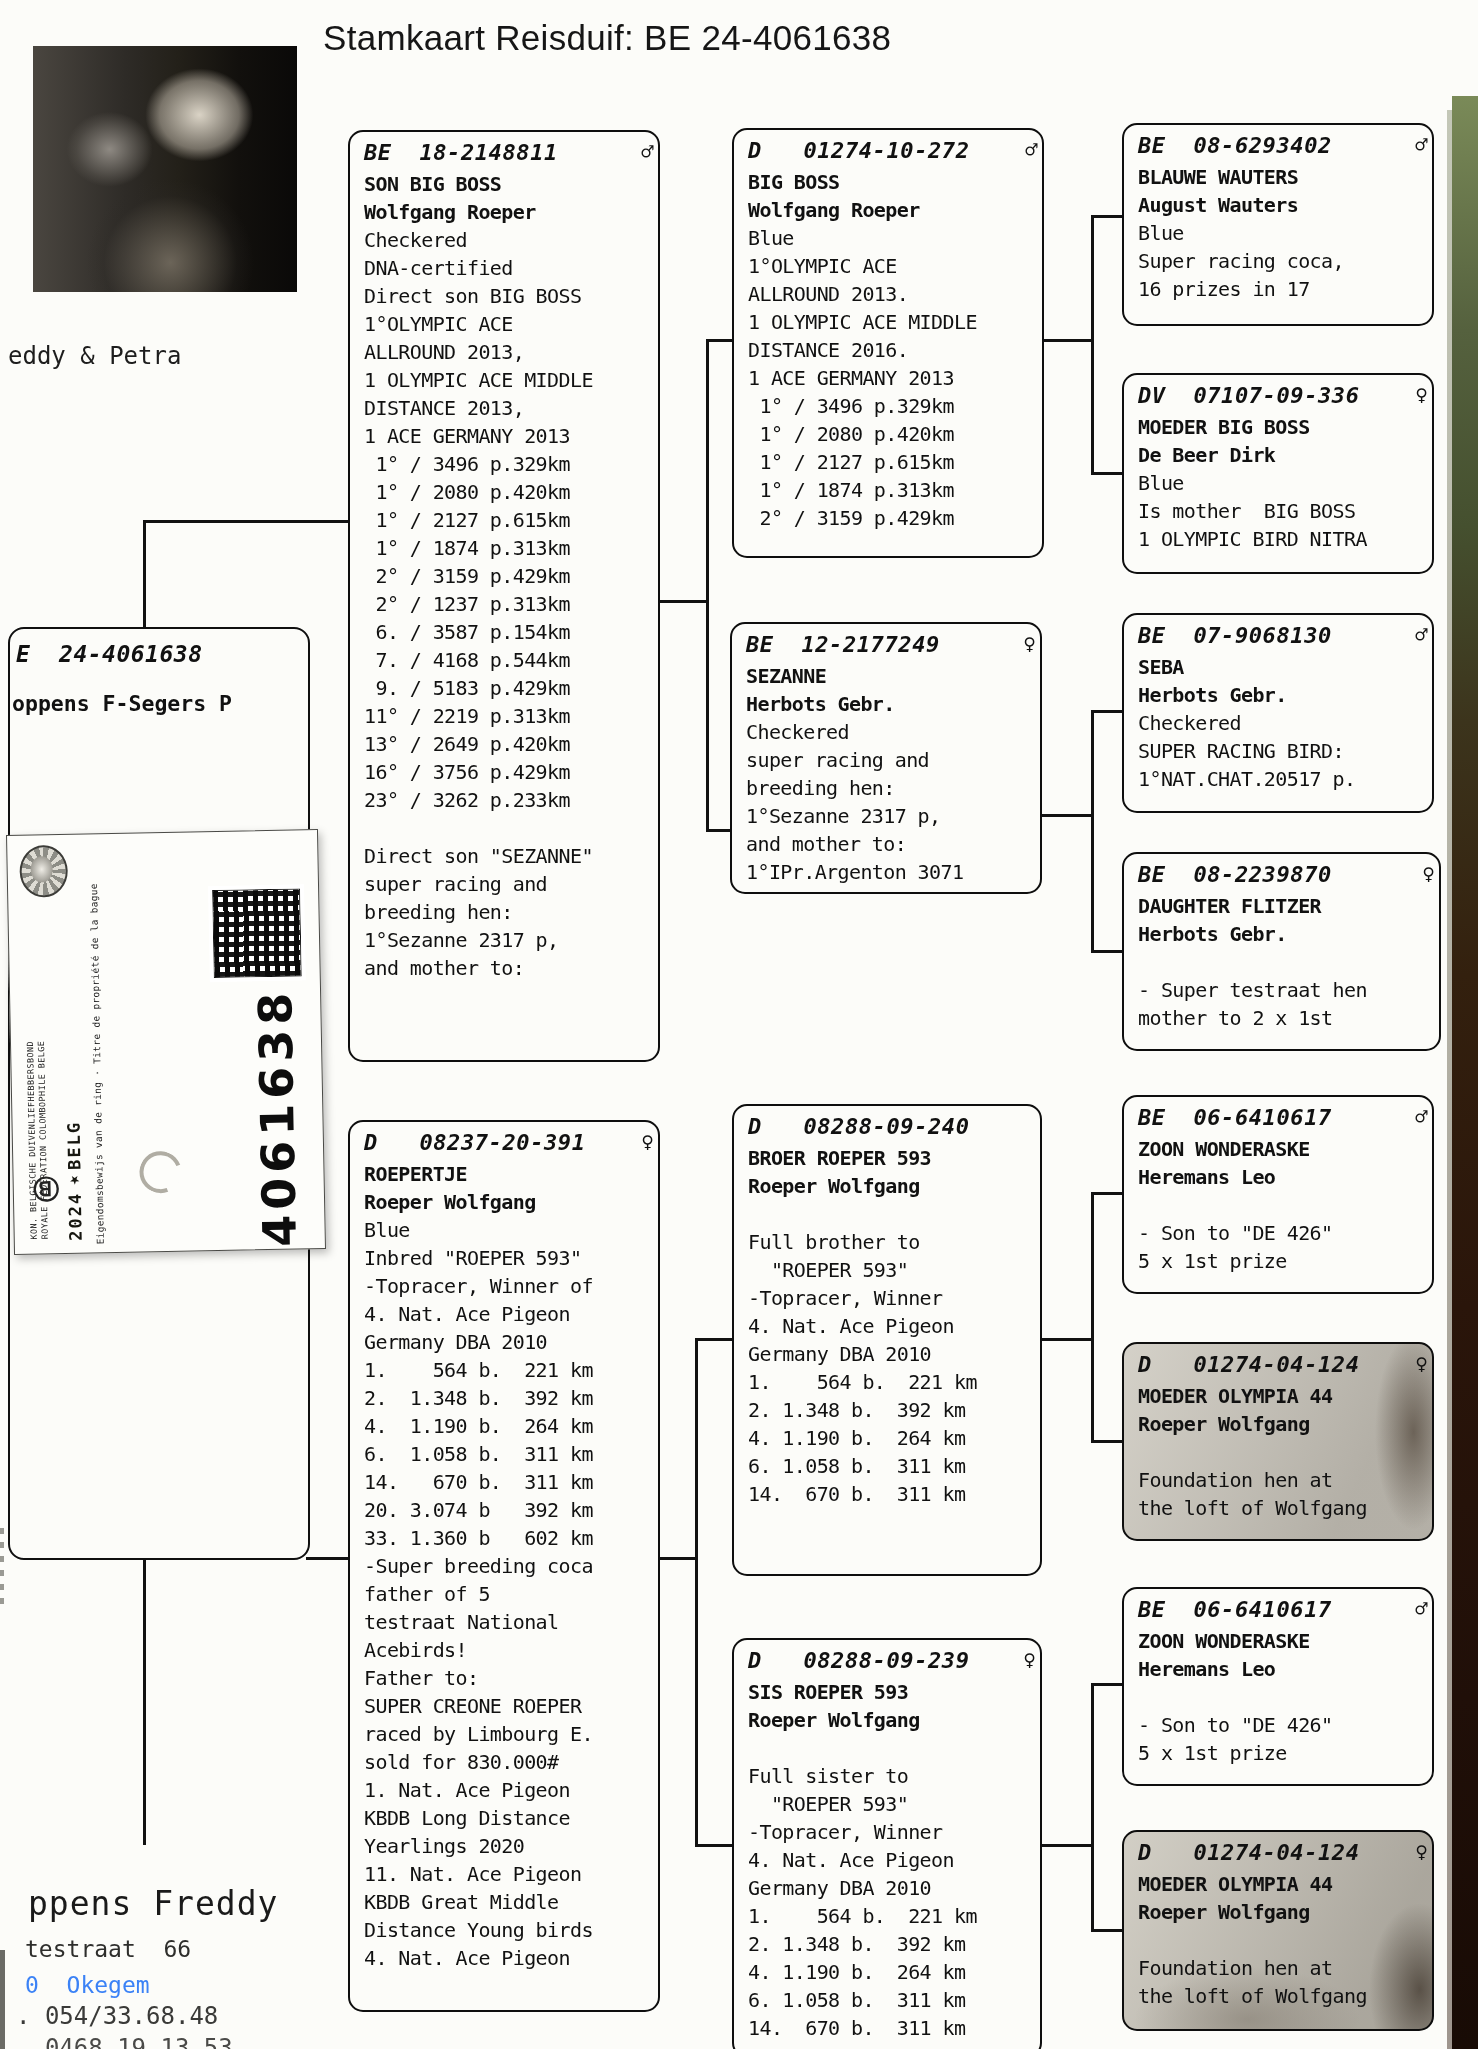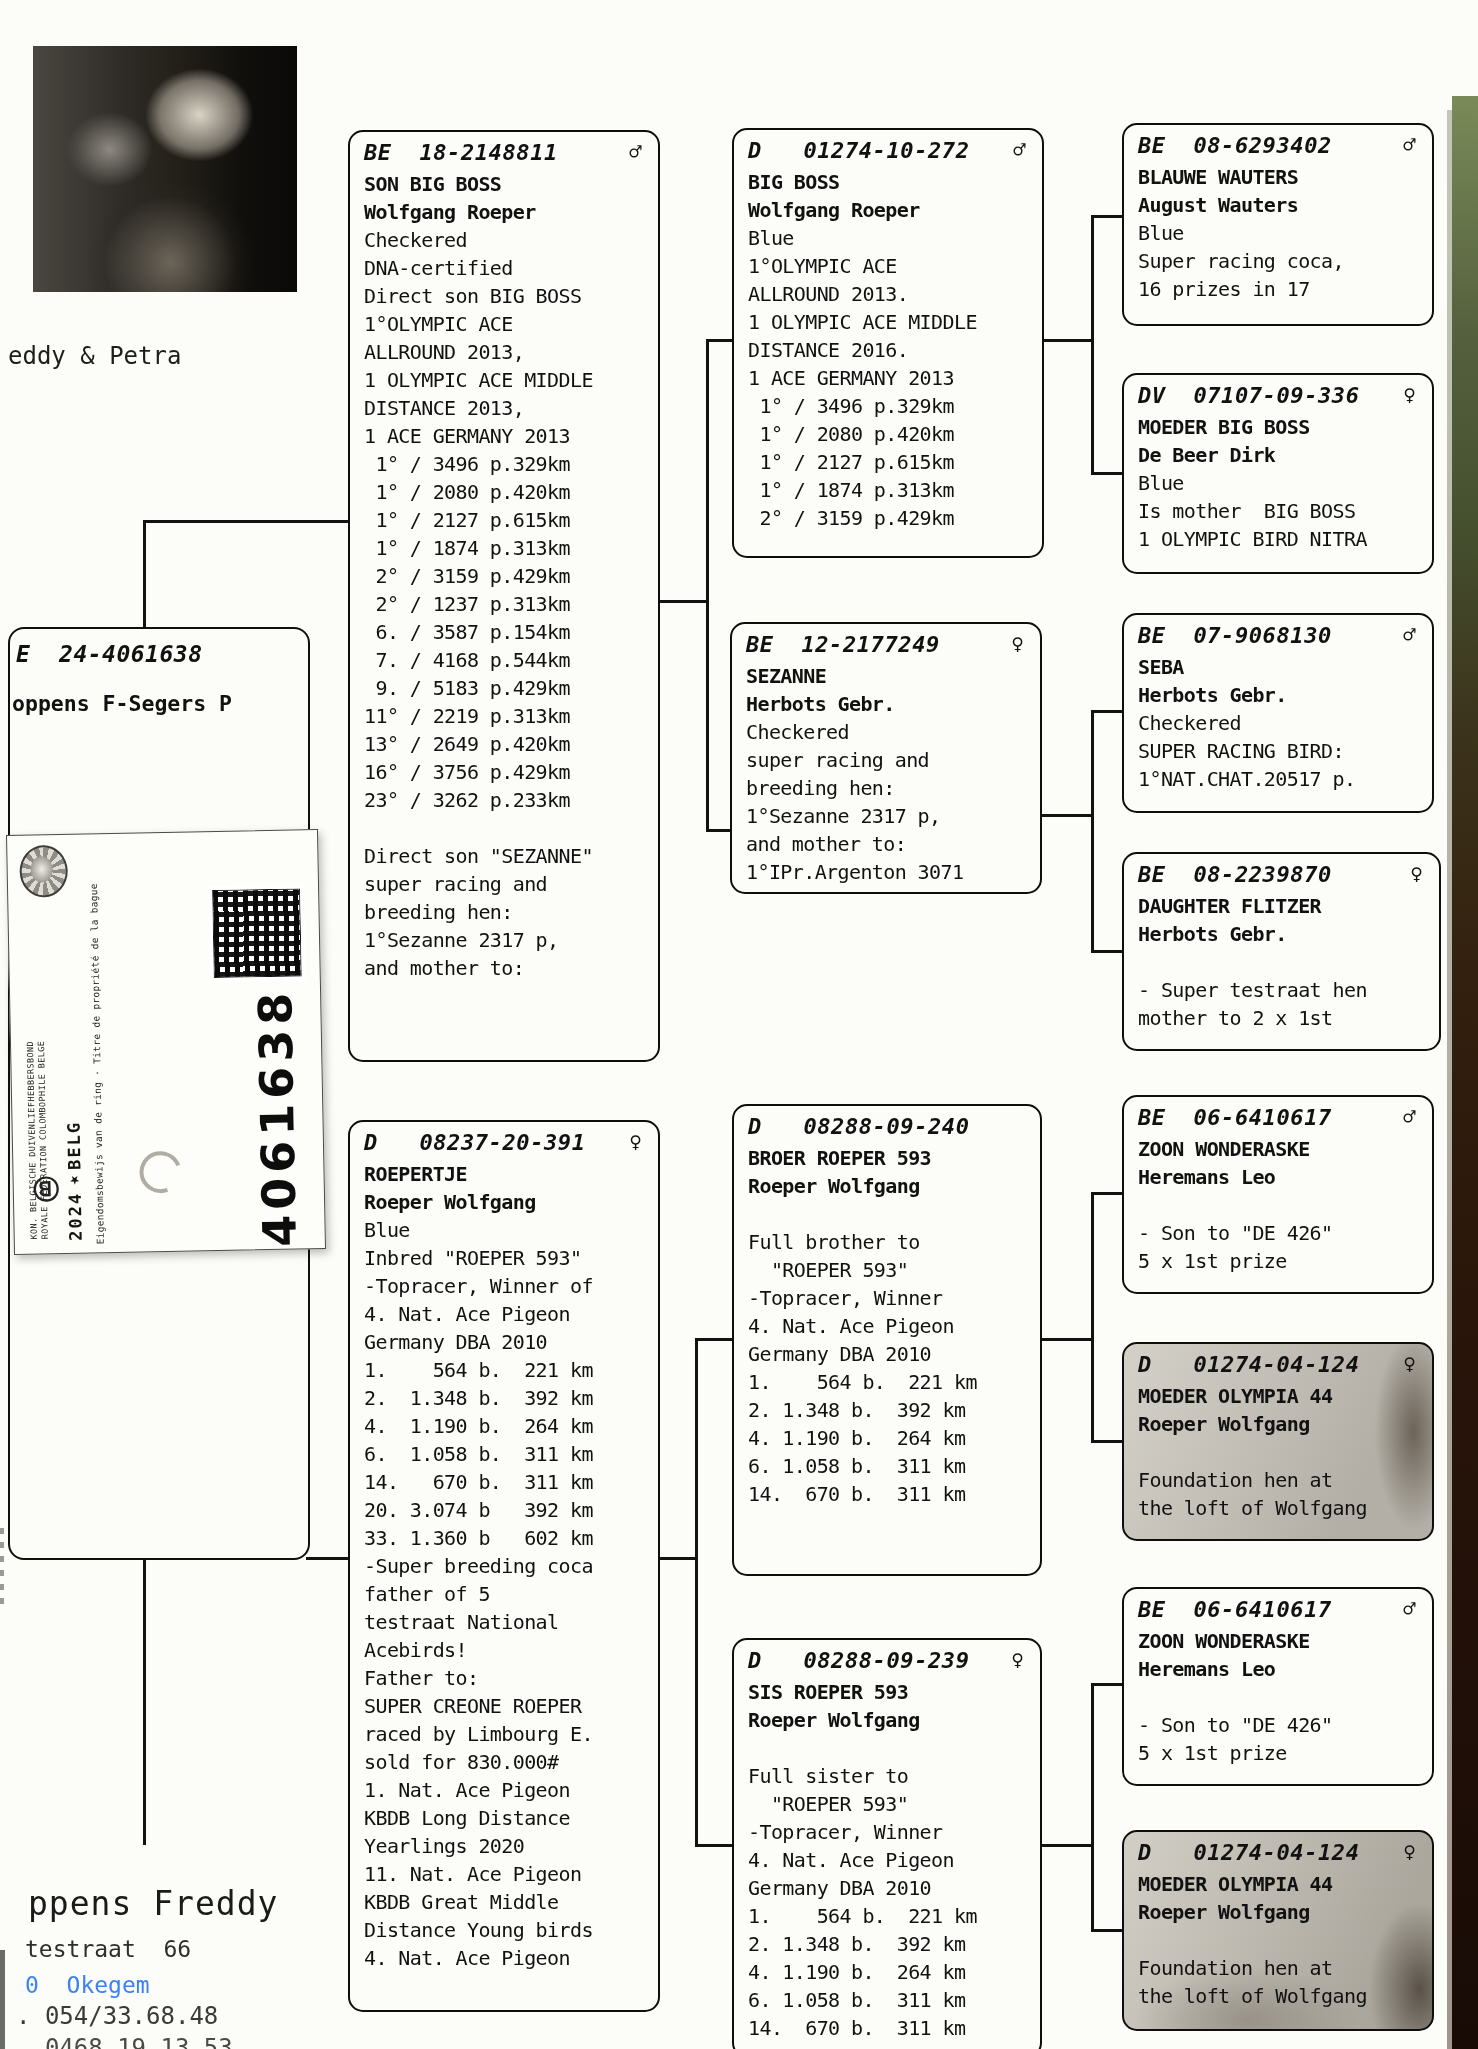--- a/index.html
+++ b/index.html
@@ -99,21 +99,21 @@
     position:absolute;left:14px;top:318px;font-size:26px;font-weight:700;color:#222;
     writing-mode:vertical-rl;transform:rotate(180deg);height:70px;
   }
   
   .pbox{
     position:absolute;border:2.5px solid #0e0e0e;border-radius:15px;
     box-sizing:border-box;padding:8px 0 0 14px;overflow:hidden;background:#fcfcf9;
   }
   .pbox .hdr{
     display:flex;justify-content:space-between;align-items:flex-start;
-    height:30px;padding-right:16px;
+    height:30px;padding-right:4px;
     font-style:italic;font-weight:700;font-size:22px;letter-spacing:.6px;white-space:pre;
   }
   .pbox .hdr .sex{font-style:normal;font-size:21px;letter-spacing:0;}
   .pbox .bl{font-size:20px;line-height:28px;min-height:28px;white-space:pre;letter-spacing:-.6px;}
   .pbox .bl.bold{font-weight:700;}
   #bx-sire{left:348px;top:130px;width:312px;height:932px;}
   #bx-dam {left:348px;top:1120px;width:312px;height:892px;}
   #bx-ss  {left:732px;top:128px;width:312px;height:430px;}
   #bx-sd  {left:730px;top:622px;width:312px;height:272px;}
   #bx-ds  {left:732px;top:1104px;width:310px;height:472px;}
@@ -175,20 +175,21 @@
   .owner-street{position:absolute;left:25px;top:1936px;font-size:23px;color:#2e2e2c;white-space:pre;}
   .owner-city{position:absolute;left:25px;top:1972px;font-size:23px;color:#3b82f6;white-space:pre;}
   .owner-phone1{position:absolute;left:16px;top:2002px;font-size:24px;color:#3a3a38;white-space:pre;}
   .owner-phone2{position:absolute;left:16px;top:2034px;font-size:24px;color:#4a4a48;white-space:pre;}
 </style>
 </head>
 <body>
 
 <div class="page">
 
+  <div class="title">Stamkaart Reisduif: BE  24-4061638</div>
 
   <div class="photo"></div>
   <div class="photo-caption">eddy &amp; Petra</div>
 
   <div>
     <div class="ln c1"></div>
     <div class="ln c2"></div>
     <div class="ln c3"></div>
     <div class="ln c4"></div>
     <div class="ln c5"></div>

